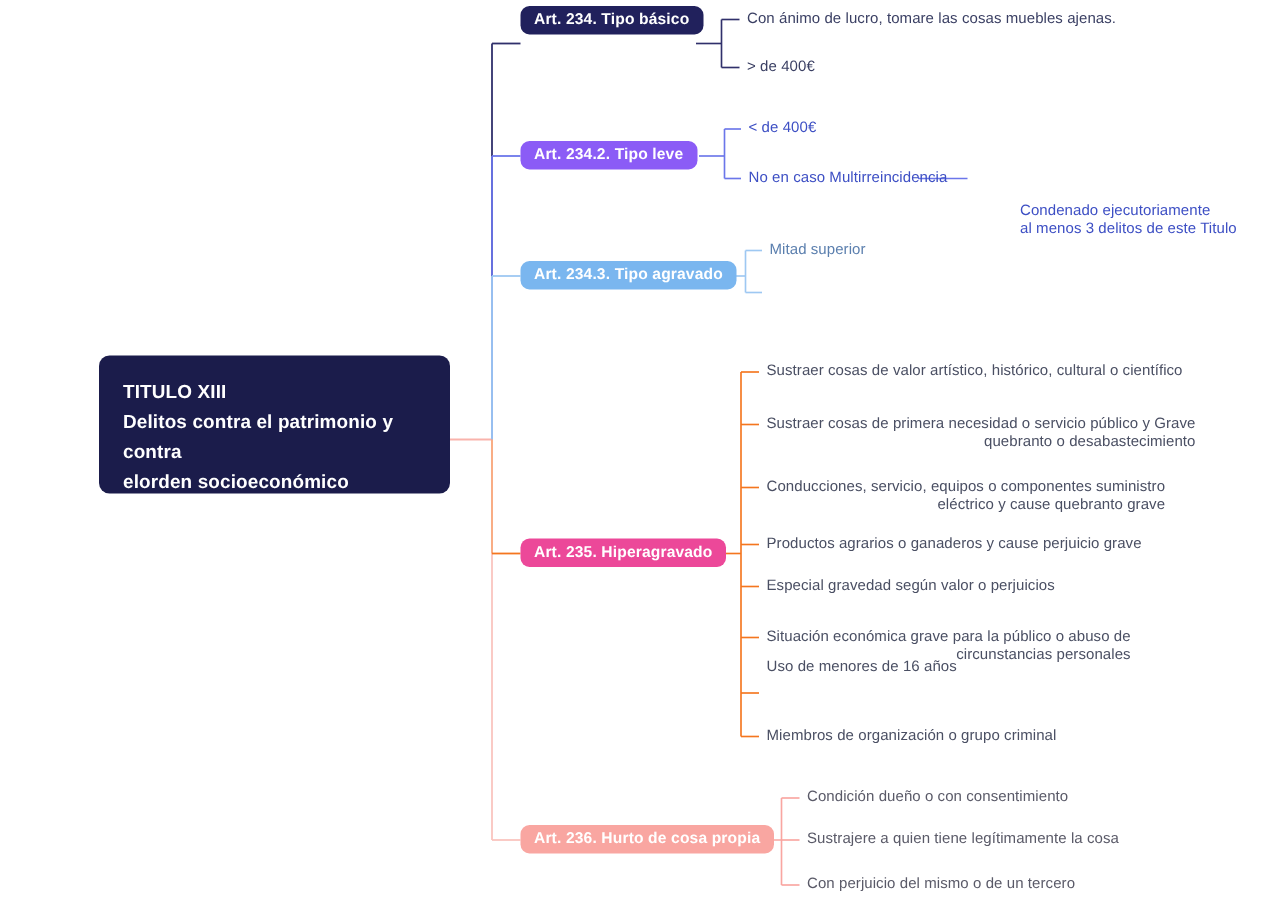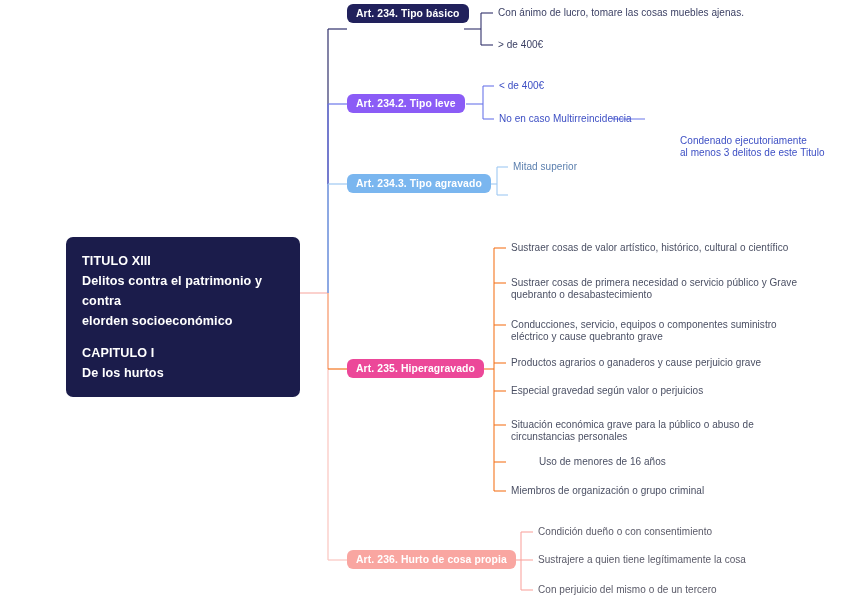--- a/index.html
+++ b/index.html
@@ -6,21 +6,21 @@
   body{
     width:848px;height:599px;position:relative;overflow:hidden;
     font-family:"Liberation Sans","DejaVu Sans",sans-serif;
     -webkit-font-smoothing:antialiased;
   }
   #canvas{position:absolute;inset:0;width:848px;height:599px;}
   svg.links{position:absolute;left:0;top:0;width:848px;height:599px;overflow:visible;}
 
   
   .root-node{
-    position:absolute;left:66px;top:237px;width:234px;height:160px;
+    position:absolute;left:66px;top:237px;width:234px;height:92px;
     background:#1b1c4b;border-radius:7px;
     box-sizing:border-box;padding:14px 16px 0 16px;
     color:#ffffff;
   }
   .root-line{font-size:12.6px;font-weight:bold;line-height:20px;letter-spacing:.1px;white-space:nowrap;}
   .root-line.wrap{white-space:normal;}
   .root-gap{height:12px;}
 
   
   .pill{
@@ -36,21 +36,21 @@
   .pill.n236     {left:347px;top:550px; background:#f9a6a1;}
 
   
   .leaf{
     position:absolute;font-size:10px;line-height:12.2px;
     letter-spacing:.05px;white-space:pre-line;
   }
   .leaf.navy  {color:#3a3f63;}
   .leaf.blue  {color:#3d4fc4;}
   .leaf.lblue {color:#5b7fae;}
-  .leaf.orange{color:#4a4f63;}
+  .leaf.orange{color:#4a4f63;text-align:right;}
   .leaf.pink  {color:#5a5a68;}
 </style>
 </head>
 <body>
 
 <div id="canvas">
 
   <svg class="links" viewBox="0 0 848 599">
 
     <path d="M300,293 L328,293" stroke="#f9b3ac" stroke-width="1.2" fill="none"></path>
@@ -128,20 +128,20 @@
 
   <div class="leaf orange" style="left:511px;top:242px;">Sustraer cosas de valor artístico, histórico, cultural o científico</div>
   <div class="leaf orange" style="left:511px;top:277px;">Sustraer cosas de primera necesidad o servicio público y Grave
 quebranto o desabastecimiento</div>
   <div class="leaf orange" style="left:511px;top:319px;">Conducciones, servicio, equipos o componentes suministro
 eléctrico y cause quebranto grave</div>
   <div class="leaf orange" style="left:511px;top:357px;">Productos agrarios o ganaderos y cause perjuicio grave</div>
   <div class="leaf orange" style="left:511px;top:385px;">Especial gravedad según valor o perjuicios</div>
   <div class="leaf orange" style="left:511px;top:419px;">Situación económica grave para la público o abuso de
 circunstancias personales</div>
-  <div class="leaf orange" style="left:511px;top:456px;margin-left:28px;">Uso de menores de 16 años</div>
+  <div class="leaf orange" style="left:511px;top:439px;">Uso de menores de 16 años</div>
   <div class="leaf orange" style="left:511px;top:485px;">Miembros de organización o grupo criminal</div>
 
   <div class="leaf pink" style="left:538px;top:526px;">Condición dueño o con consentimiento</div>
   <div class="leaf pink" style="left:538px;top:554px;">Sustrajere a quien tiene legítimamente la cosa</div>
   <div class="leaf pink" style="left:538px;top:584px;">Con perjuicio del mismo o de un tercero</div>
 
 </div>
 
 </body></html>

